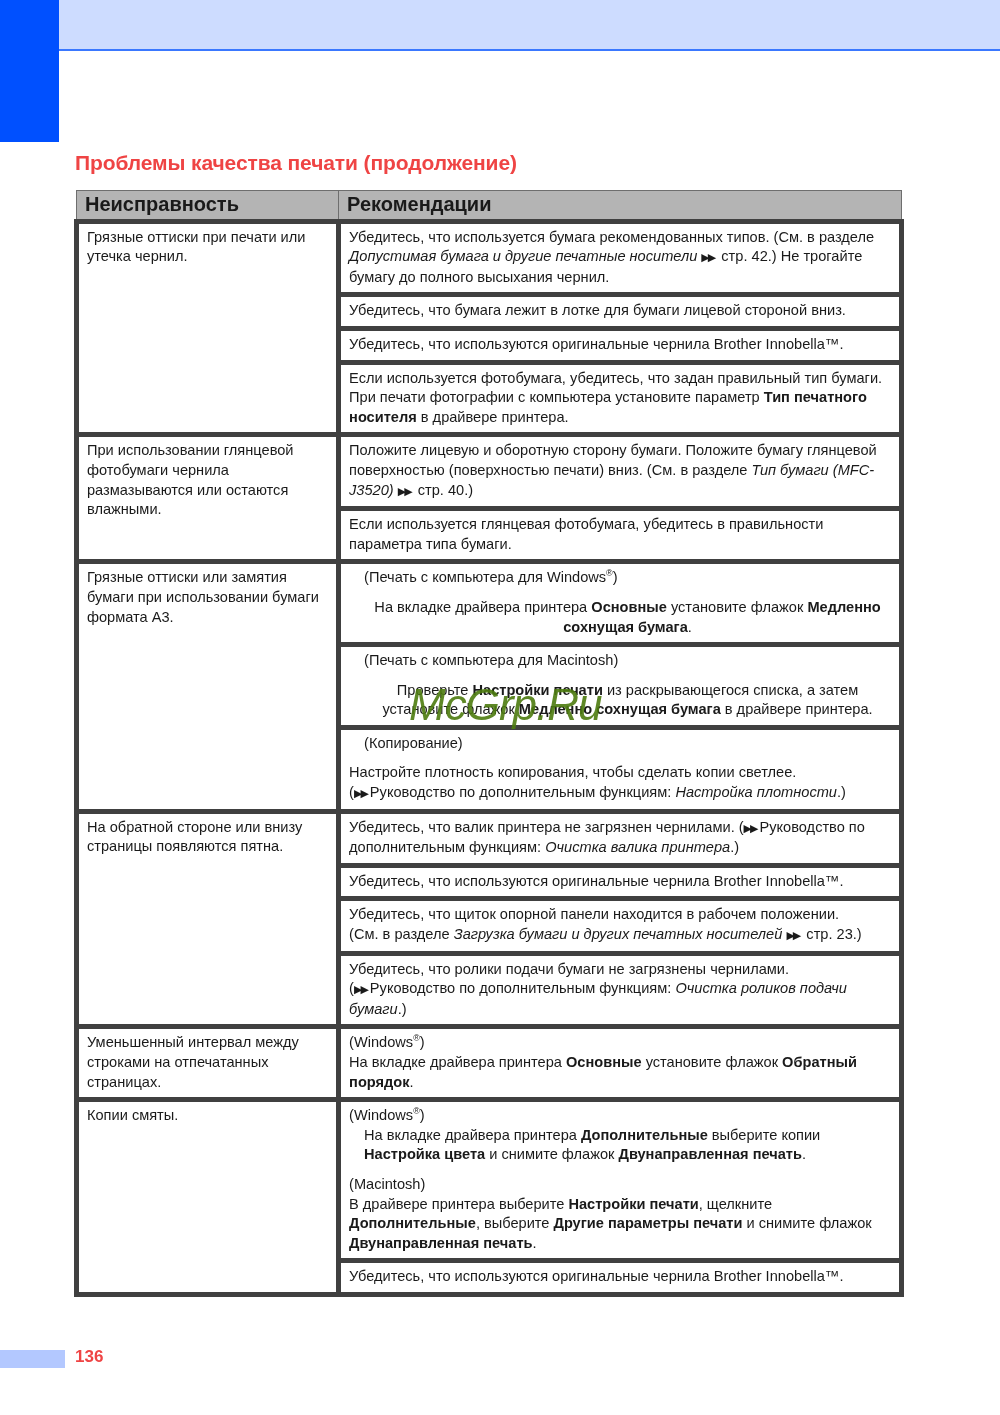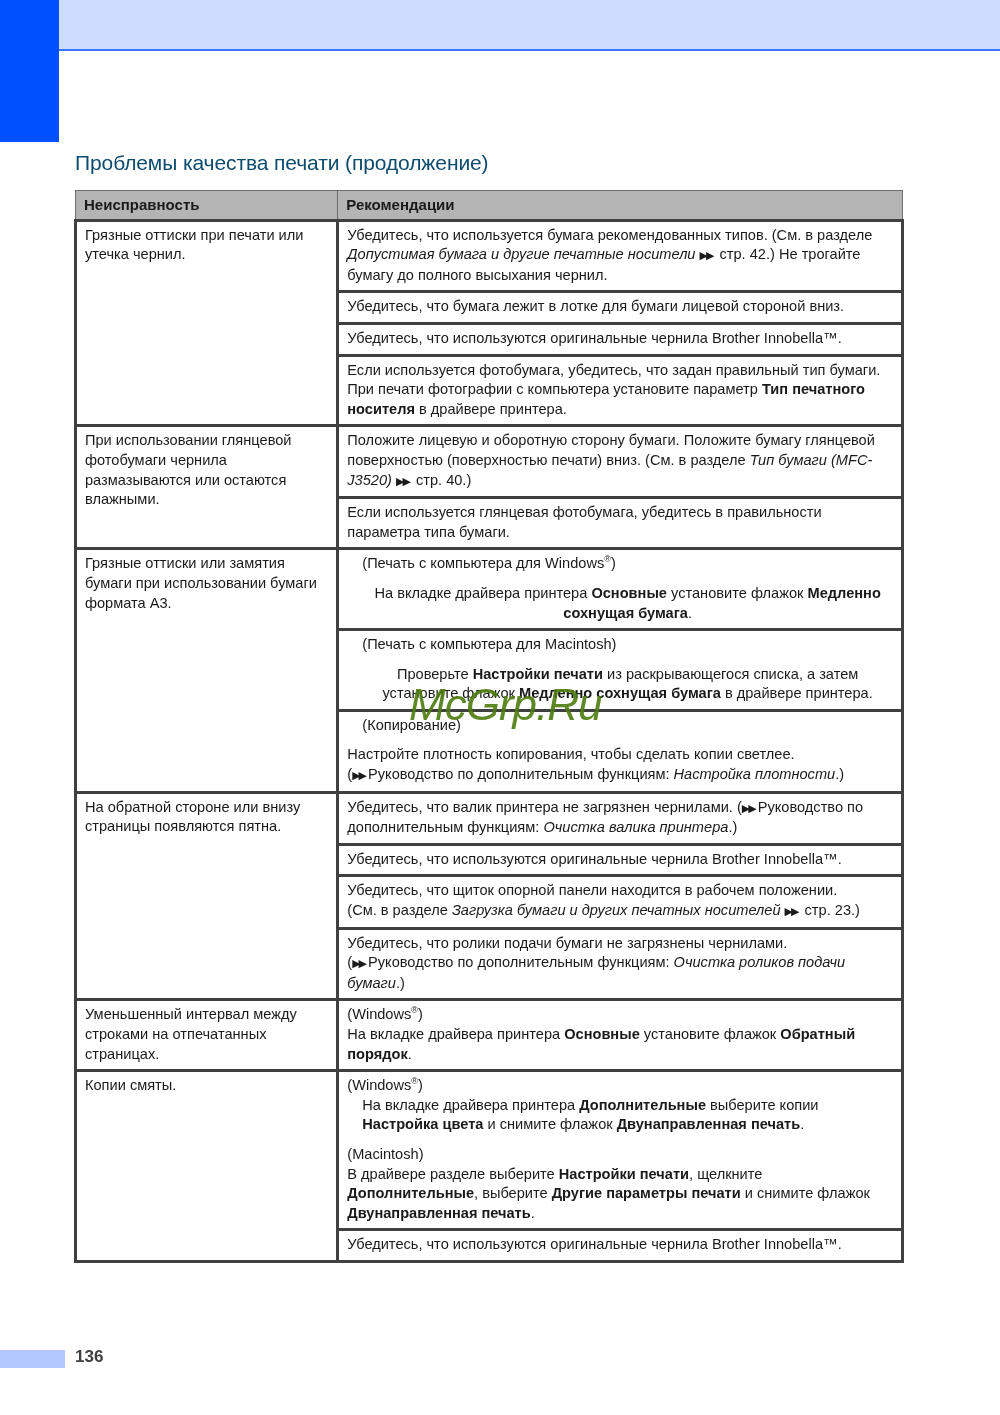--- a/index.html
+++ b/index.html
@@ -2,38 +2,38 @@
 <html><head>
 <meta charset="utf-8">
 <style>
   * { box-sizing: border-box; margin: 0; padding: 0; }
   html, body { width: 1000px; height: 1415px; background: #ffffff; overflow: hidden; }
   body { position: relative; font-family: "Liberation Sans", sans-serif; color: #1a1a1a; }
 
   .side-tab { position: absolute; left: 0; top: 0; width: 59px; height: 142px; background: #0050ff; }
   .top-band { position: absolute; left: 59px; top: 0; width: 941px; height: 51px; background: #cddcff; border-bottom: 2px solid #3a78ff; }
 
-  .page-title { position: absolute; left: 75px; top: 151px; font-size: 21px; font-weight: normal; color: #0c4a6e; letter-spacing: -0.1px; }
+  .page-title { position: absolute; left: 75px; top: 151px; font-size: 21px; font-weight: bold; color: #ef4444; letter-spacing: -0.1px; }
 
   table.tbl { position: absolute; left: 74px; top: 190px; width: 830px; border-collapse: collapse; font-size: 14.6px; line-height: 19.6px; }
-  table.tbl th { background: #b4b4b4; text-align: left; font-weight: bold; padding: 4px 8px; height: 28px; border: 1px solid #6e6e6e; font-size: 15px; }
-  table.tbl td { border: 3px solid #404040; vertical-align: top; padding: 4px 8px 5px 8px; }
+  table.tbl th { background: #b4b4b4; text-align: left; font-weight: bold; padding: 4px 8px; height: 28px; border: 1px solid #6e6e6e; font-size: 20px; }
+  table.tbl td { border: 5px solid #404040; vertical-align: top; padding: 4px 8px 5px 8px; }
   col.c1 { width: 263px; }
   col.c2 { width: 567px; }
   .sub { margin-bottom: 10px; margin-left: 15px; }
   .sub:last-child { margin-bottom: 0; text-align: center; }
   b { font-weight: bold; }
   i { }
   sup { font-size: 9px; line-height: 0; vertical-align: 6px; }
   .arrows { font-size: 11px; letter-spacing: -2px; margin-right: 3px; }
 
   .watermark { position: absolute; left: 409px; top: 680px; font-size: 44px; color: #4d7c0f; font-style: italic; letter-spacing: -1px; opacity: 0.9; font-family: "Liberation Sans", sans-serif; }
 
   .page-strip { position: absolute; left: 0; top: 1350px; width: 65px; height: 18px; background: #b3c8ff; }
-  .page-number { position: absolute; left: 75px; top: 1347px; font-size: 17px; font-weight: bold; color: #404040; }
+  .page-number { position: absolute; left: 75px; top: 1347px; font-size: 17px; font-weight: bold; color: #ef4444; }
 </style>
 </head>
 <body>
 
 <div class="side-tab"></div>
 <div class="top-band"></div>
 
 <h1 class="page-title">Проблемы качества печати (продолжение)</h1>
 
 <table class="tbl">
@@ -119,21 +119,21 @@
         <div><span>На вкладке драйвера принтера </span><b>Основные</b><span> установите флажок </span><b>Обратный порядок</b><span>.</span></div>
       </td>
     </tr>
 
     <tr>
       <td rowspan="2">Копии смяты.</td>
       <td>
         <div><span>(Windows</span><sup>®</sup><span>)</span></div>
         <div class="sub"><span>На вкладке драйвера принтера </span><b>Дополнительные</b><span> выберите копии </span><b>Настройка цвета</b><span> и снимите флажок </span><b>Двунаправленная печать</b><span>.</span></div>
         <div>(Macintosh)</div>
-        <div><span>В драйвере разделе выберите </span><b>Настройки печати</b><span>, щелкните </span><b>Дополнительные</b><span>, выберите </span><b>Другие параметры печати</b><span> и снимите флажок </span><b>Двунаправленная печать</b><span>.</span></div>
+        <div><span>В драйвере принтера выберите </span><b>Настройки печати</b><span>, щелкните </span><b>Дополнительные</b><span>, выберите </span><b>Другие параметры печати</b><span> и снимите флажок </span><b>Двунаправленная печать</b><span>.</span></div>
       </td>
     </tr>
     <tr>
       <td>Убедитесь, что используются оригинальные чернила Brother Innobella™.</td>
     </tr>
   </tbody>
 </table>
 
 <div class="watermark">McGrp.Ru</div>
 

